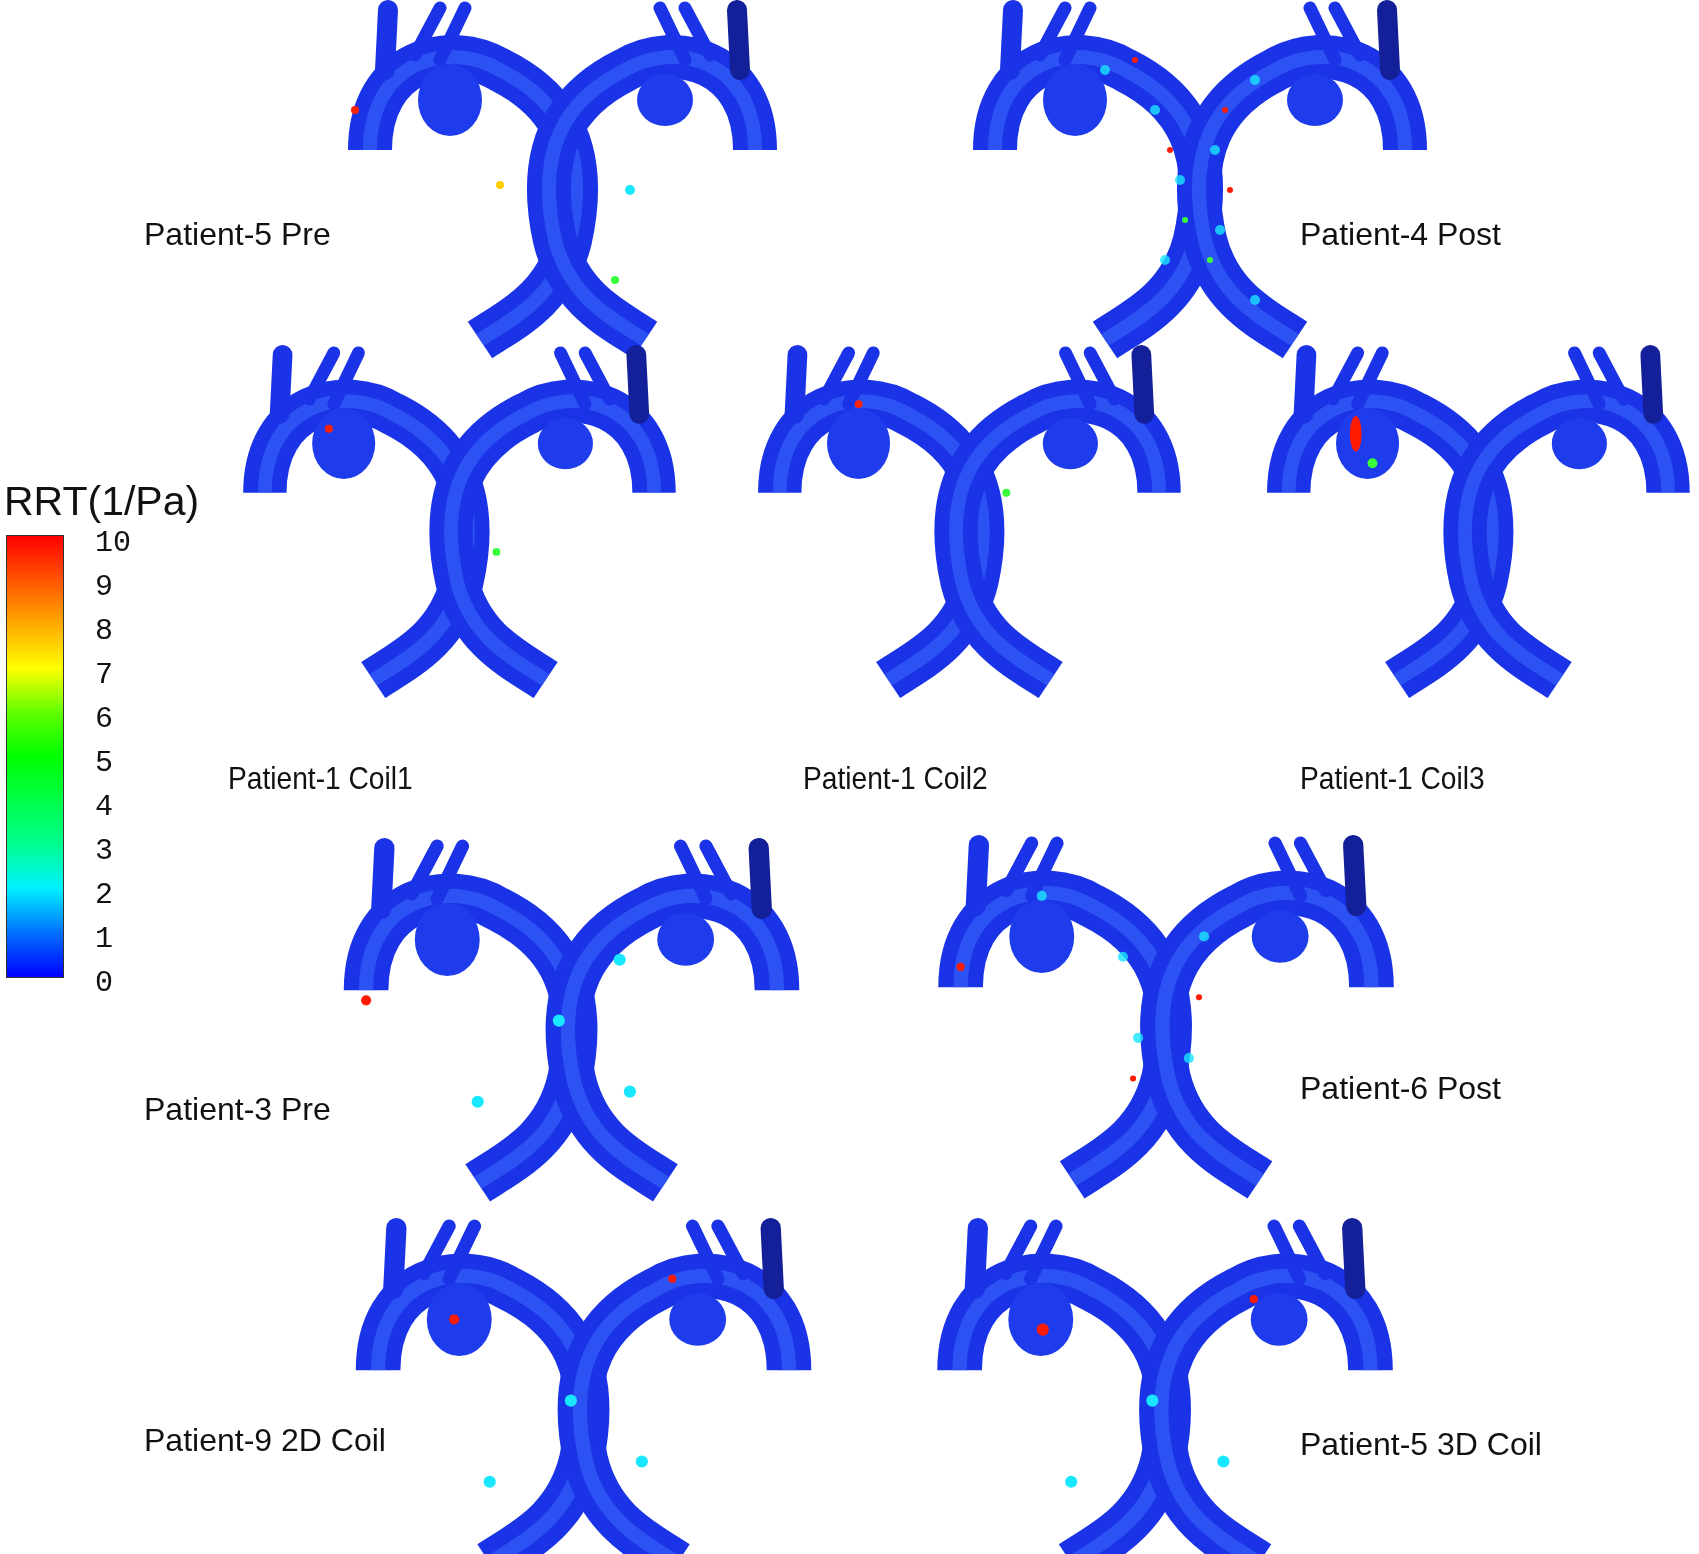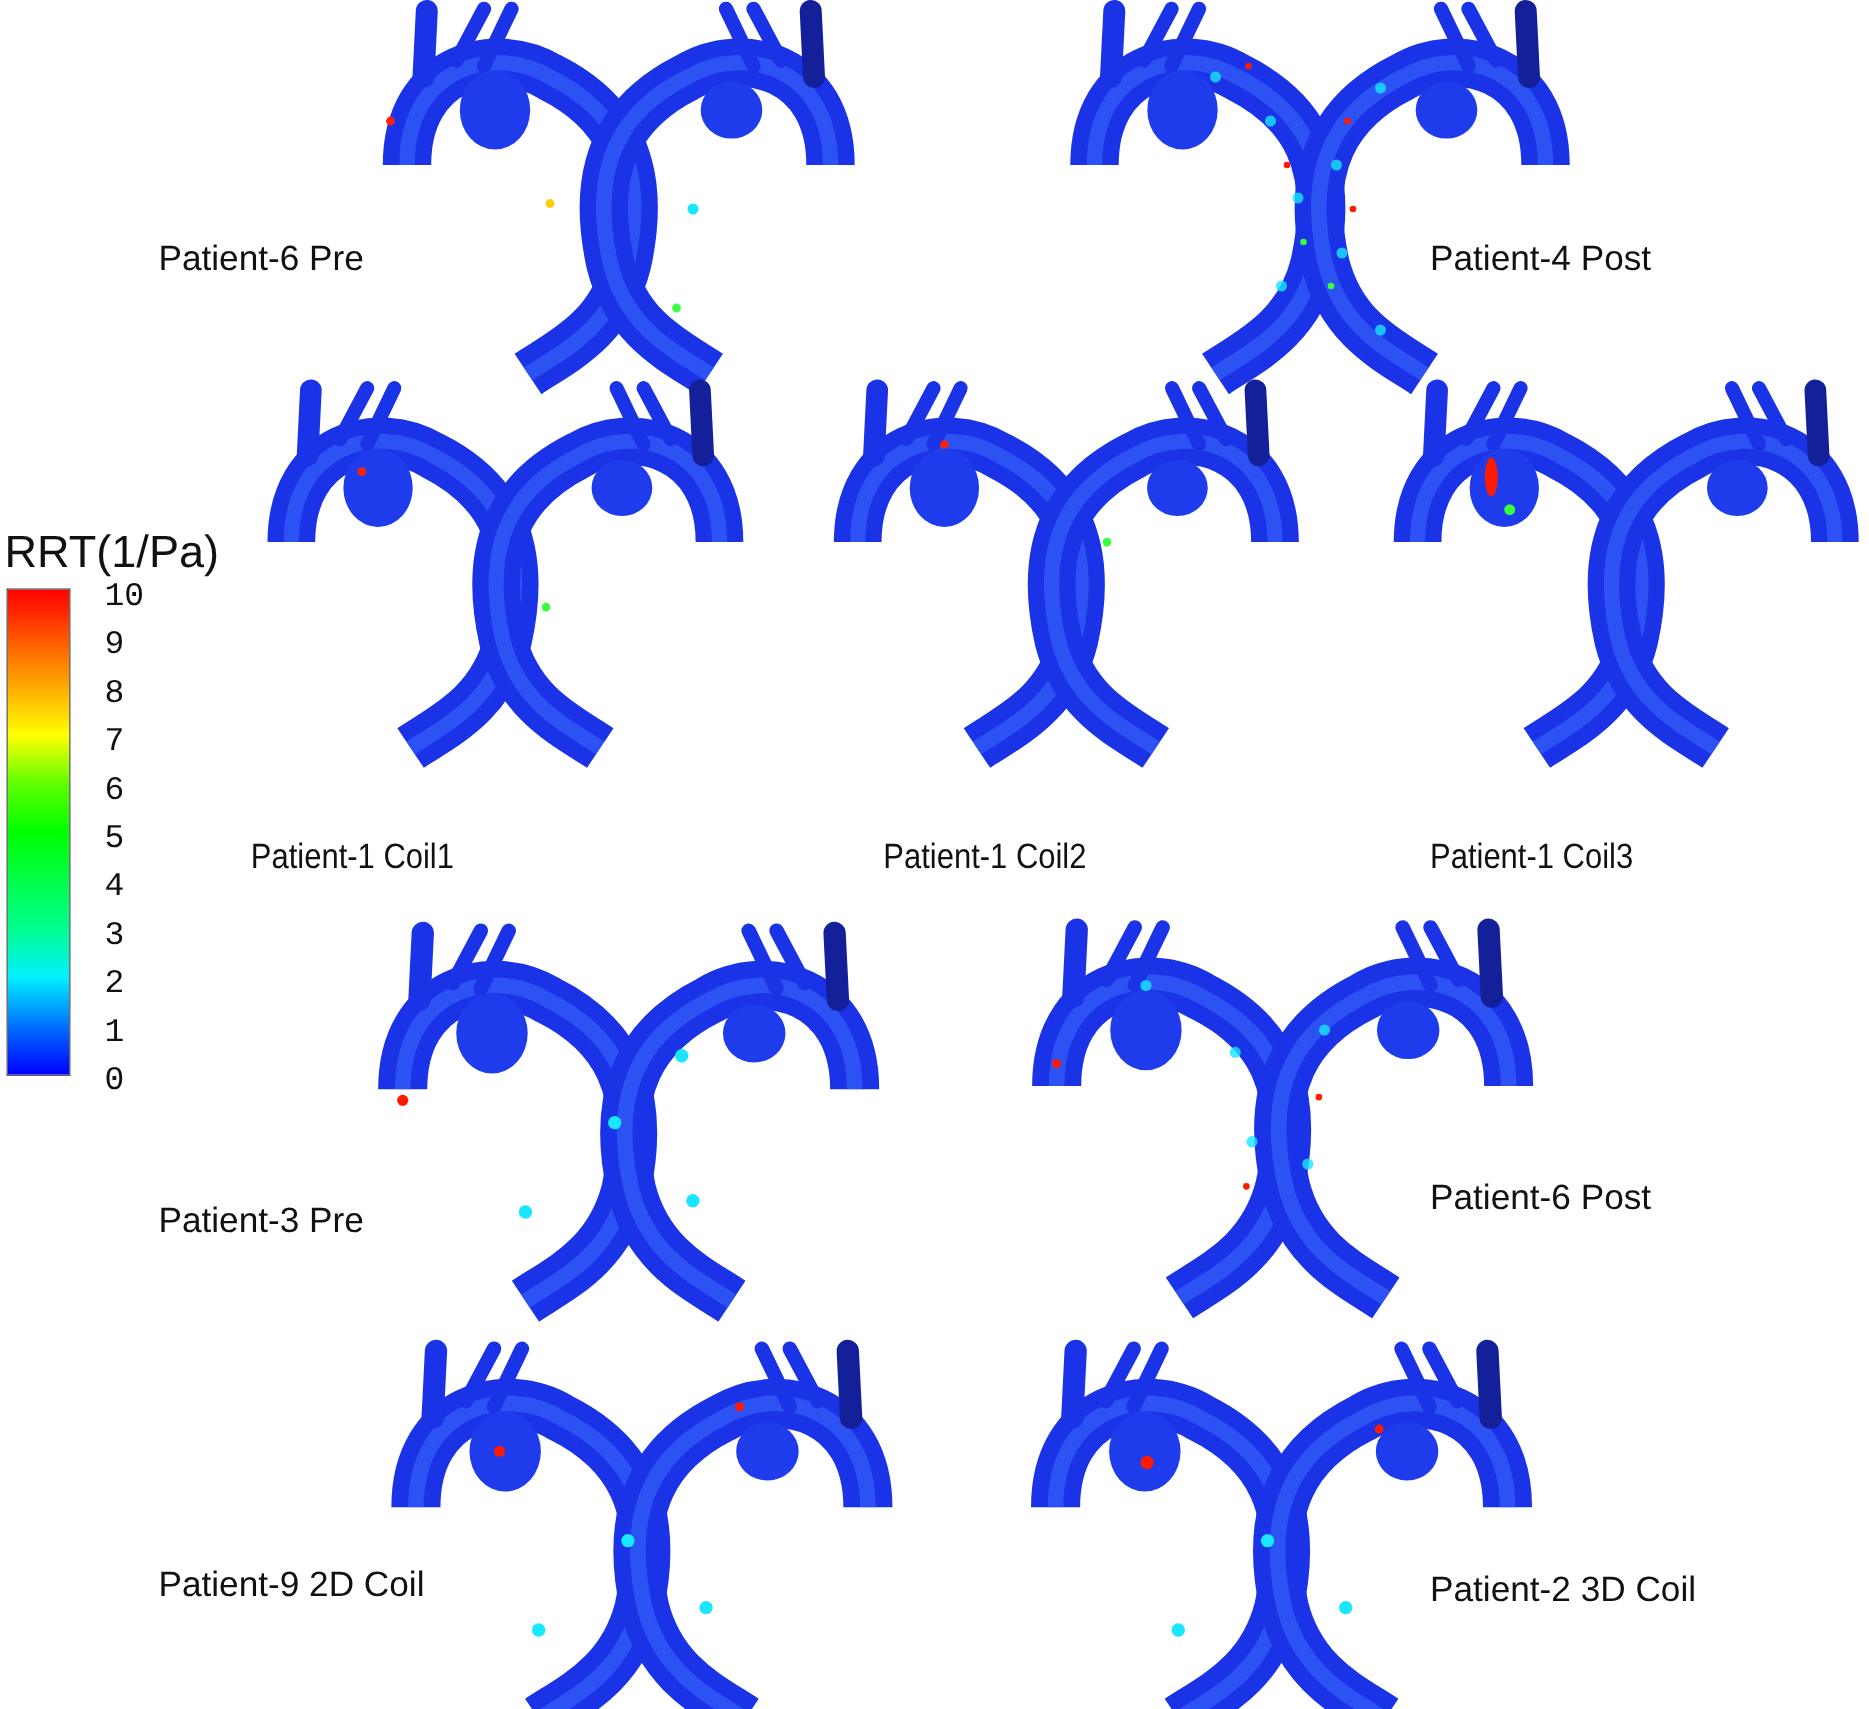--- a/index.html
+++ b/index.html
@@ -79,21 +79,21 @@
 <div class="panel" style="left:330px;top:0px;width:460px;height:345px;">
   <svg viewBox="0 0 460 345">
     <use href="#aortaL" x="0" y="0"></use>
     <use href="#aortaR" x="225" y="0"></use>
     <circle cx="25" cy="110" r="4" fill="#ff2200"></circle>
       <circle cx="170" cy="185" r="4" fill="#ffcc00"></circle>
     <circle cx="300" cy="190" r="5" fill="#19e6ff"></circle>
       <circle cx="285" cy="280" r="4" fill="#38ff3a"></circle>
   </svg>
 </div>
-<div class="label" style="left:144px;top:218px">Patient-6 Pre</div>
+<div class="label" style="left:144px;top:218px">Patient-5 Pre</div>
 
 <div class="panel" style="left:955px;top:0px;width:490px;height:345px;">
   <svg viewBox="0 0 490 345">
     <use href="#aortaL" x="0" y="0"></use>
     <use href="#aortaR" x="250" y="0"></use>
     <g fill="#19e6ff" opacity="0.8">
       <circle cx="150" cy="70" r="5"></circle>
         <circle cx="200" cy="110" r="5"></circle>
         <circle cx="225" cy="180" r="5"></circle>
         <circle cx="210" cy="260" r="5"></circle>
@@ -200,13 +200,13 @@
     <use href="#aortaR" x="245" y="0"></use>
     <circle cx="122" cy="110" r="6" fill="#ff1a00"></circle>
       <circle cx="330" cy="80" r="4" fill="#ff1a00"></circle>
     <g fill="#19e6ff">
         <circle cx="150" cy="260" r="6"></circle>
         <circle cx="230" cy="180" r="6"></circle>
         <circle cx="300" cy="240" r="6"></circle>
       </g>
   </svg>
 </div>
-<div class="label" style="left:1300px;top:1428px">Patient-2 3D Coil</div>
+<div class="label" style="left:1300px;top:1428px">Patient-5 3D Coil</div>
 
 </body></html>

